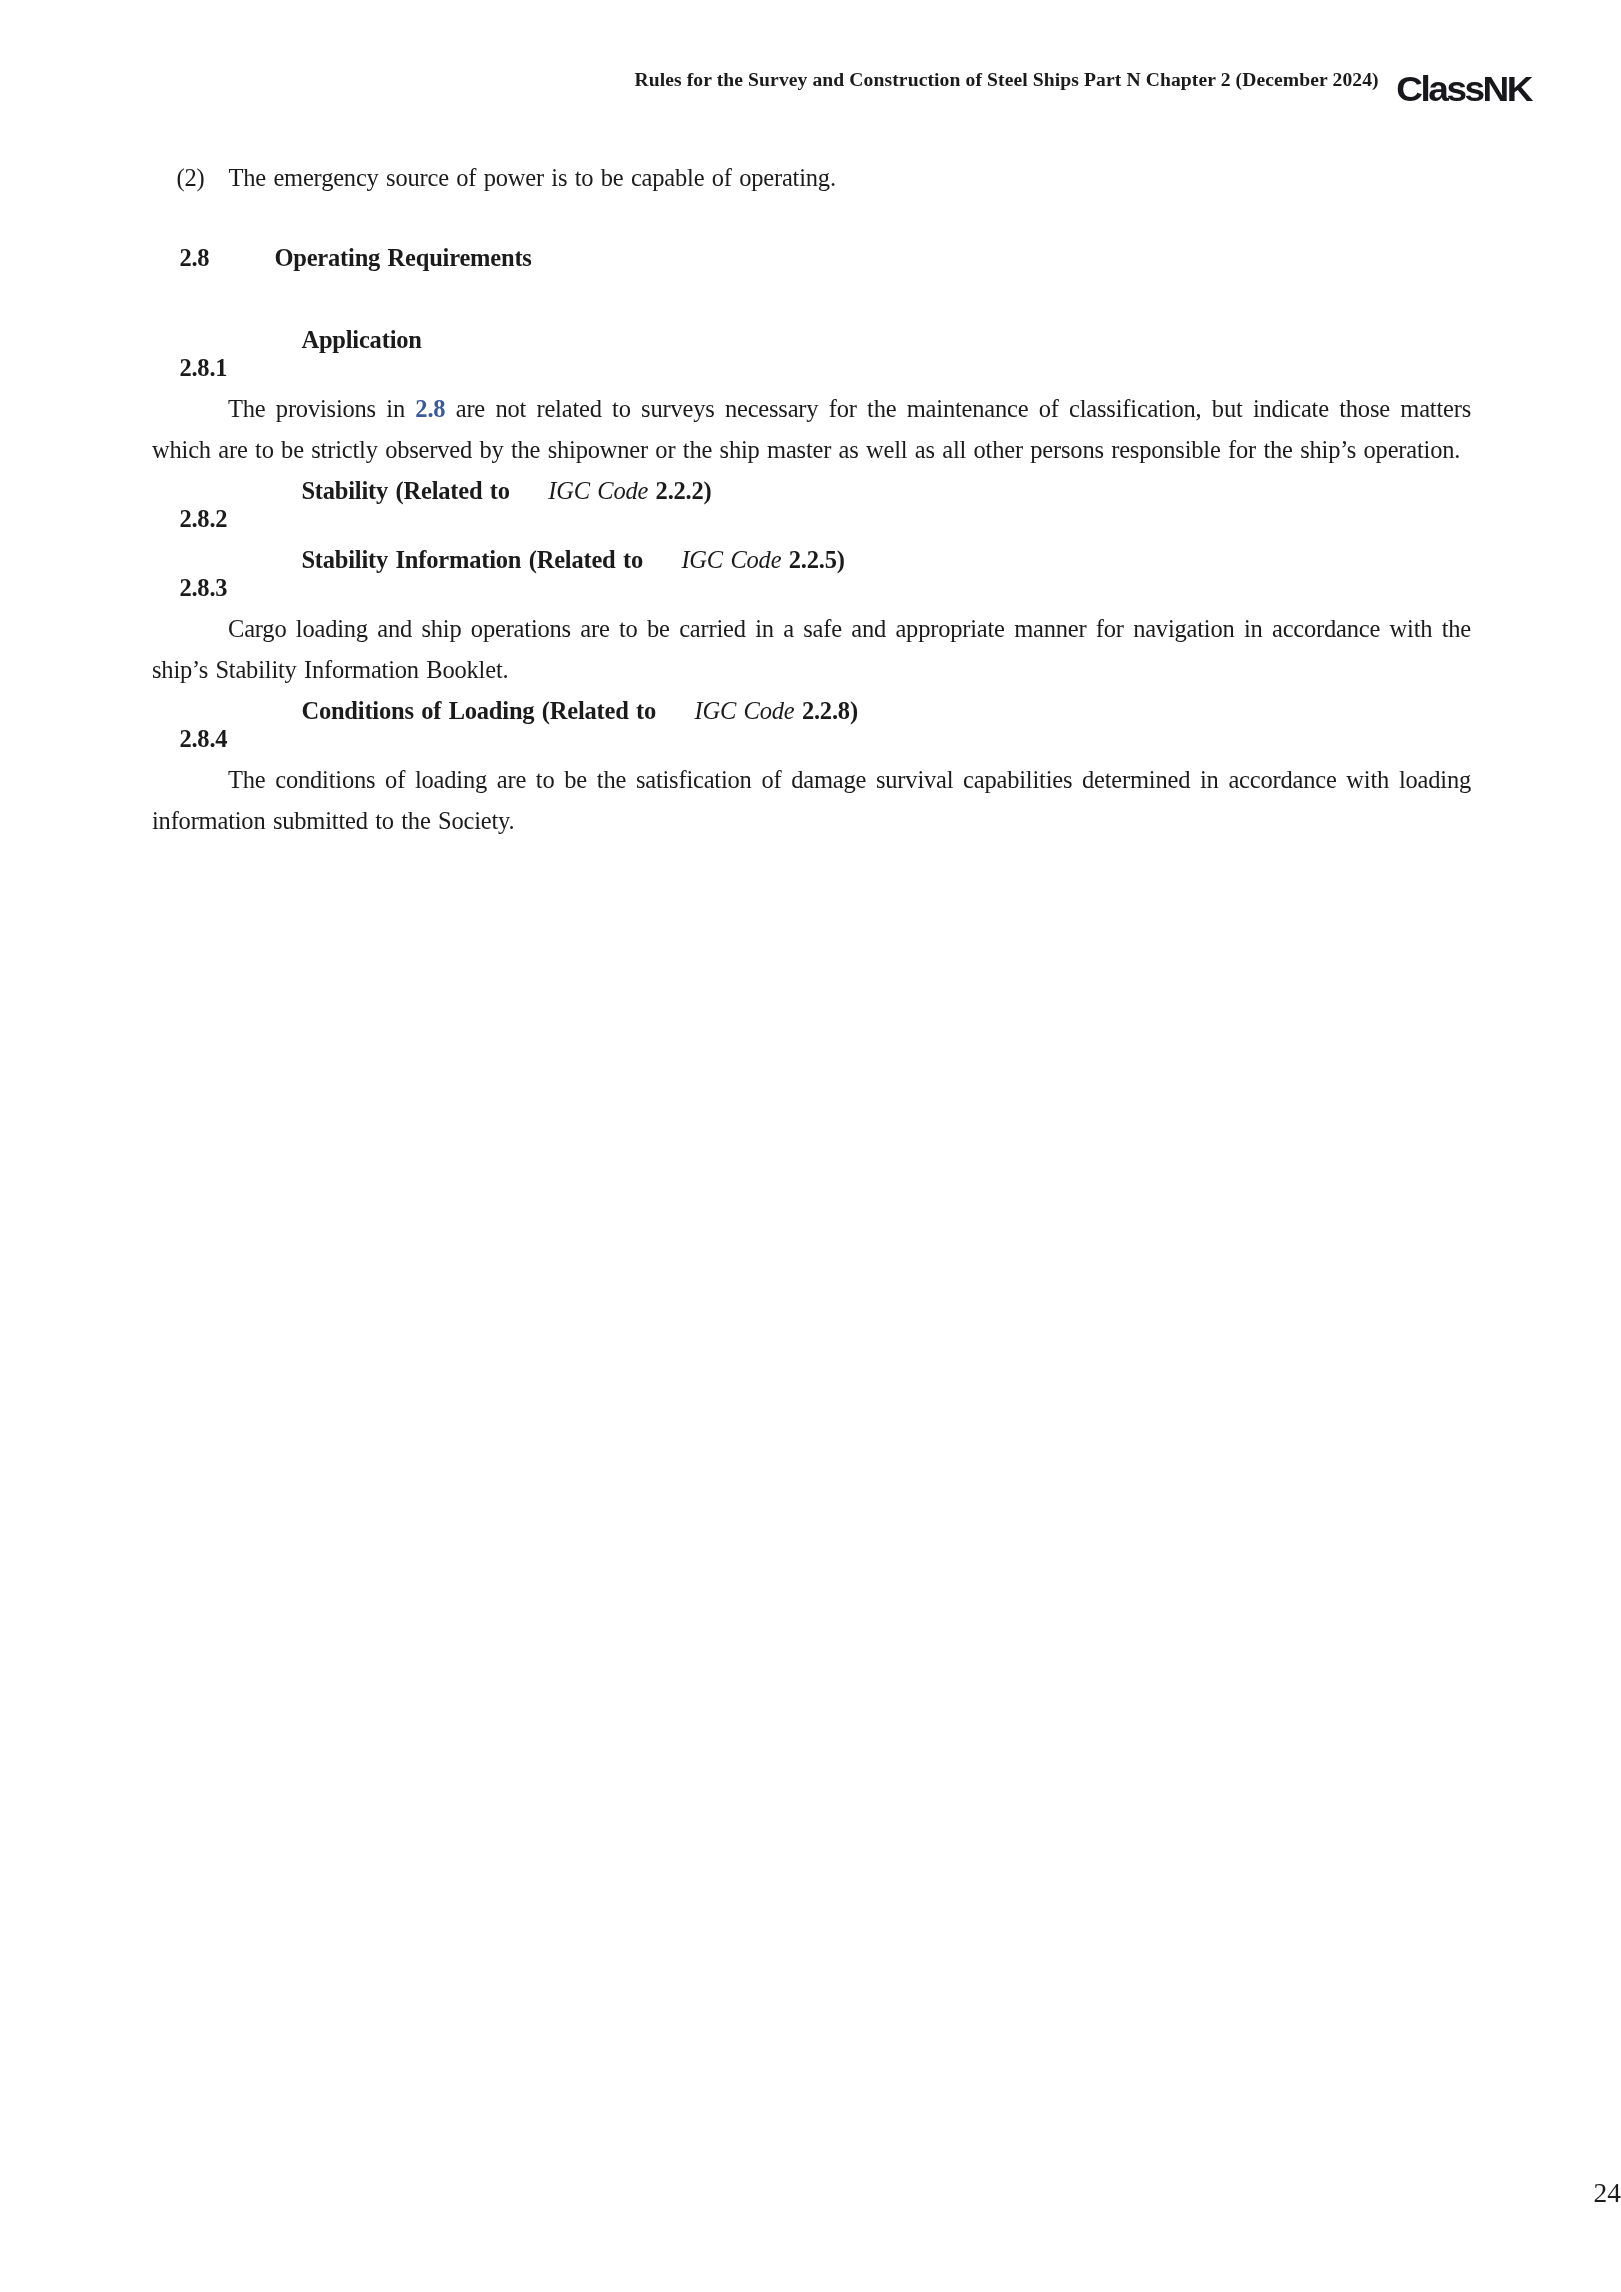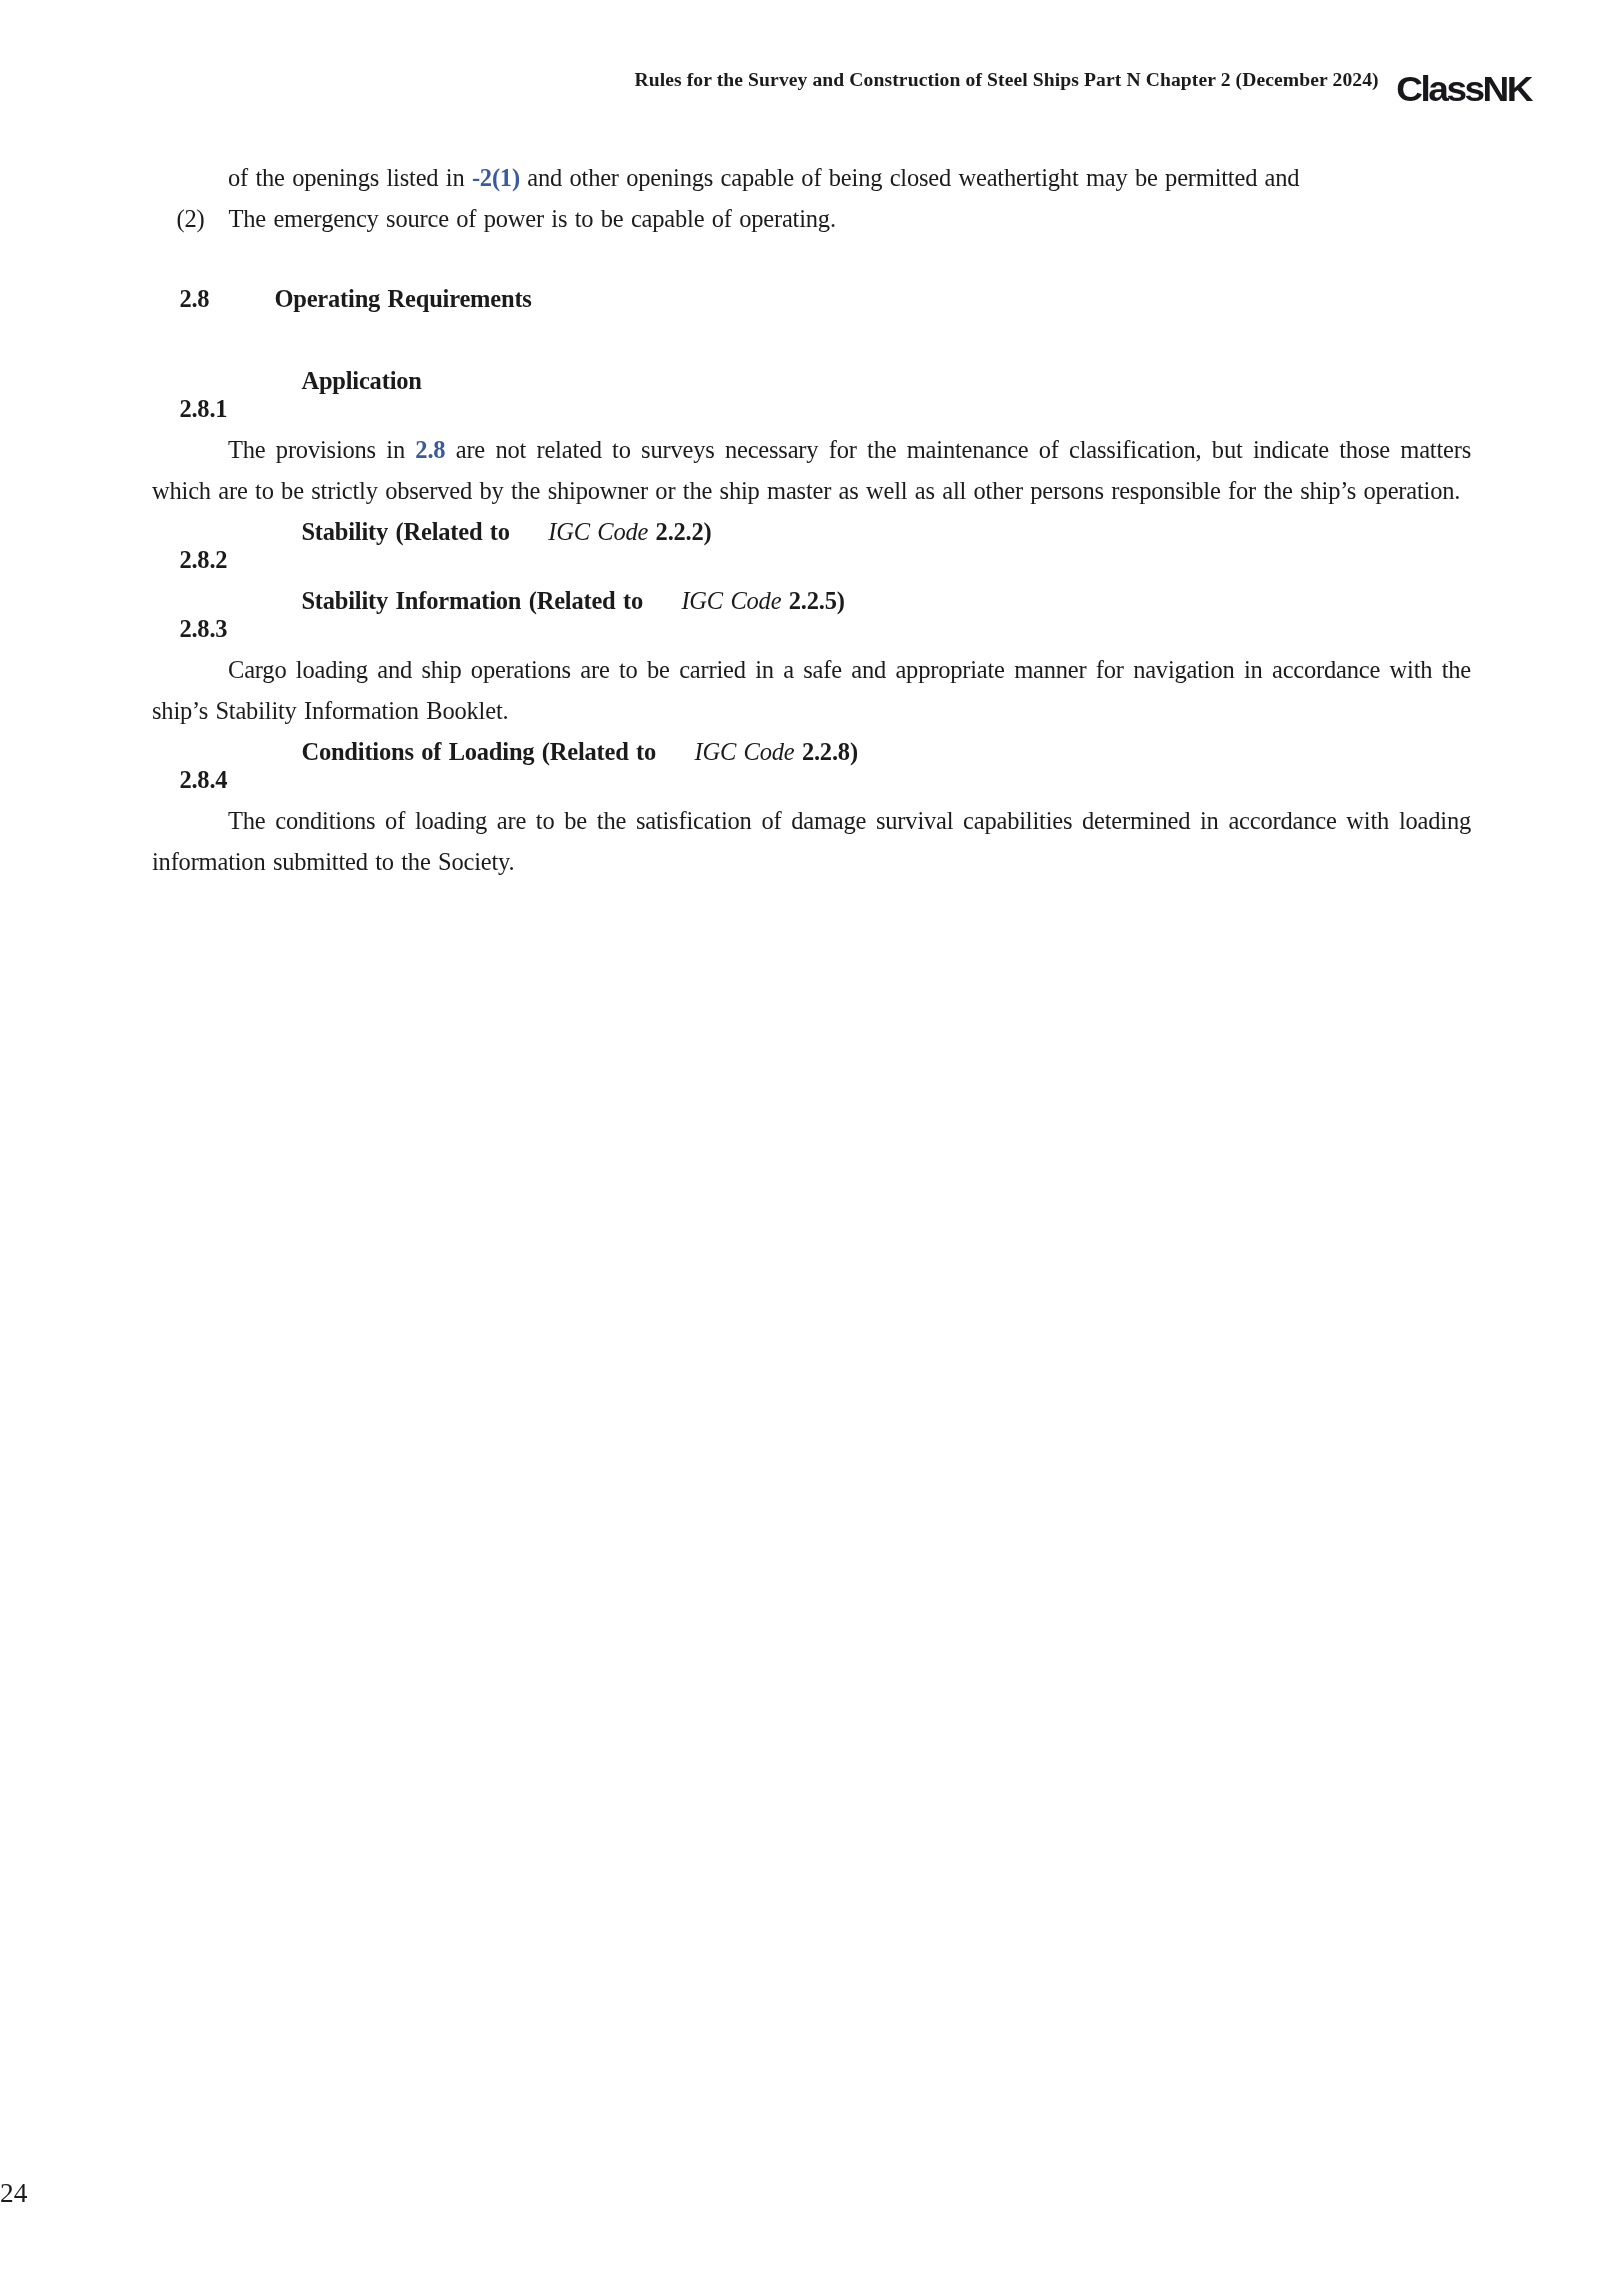--- a/index.html
+++ b/index.html
@@ -82,38 +82,37 @@
     text-decoration: none;
     cursor: pointer;
   }
 
   
   .page-number {
     position: absolute;
     top: 2178px;
     left: 0;
     width: 100%;
-    text-align: left;
+    text-align: right;
     font-size: 27.4px;
     color: #1b1b1b;
   }
 </style>
 </head>
 <body>
 
 <div class="page">
 
   <div class="header">
     <div class="header-title">Rules for the Survey and Construction of Steel Ships Part N Chapter 2 (December 2024)</div>
     <div class="logo">ClassNK</div>
   </div>
 
   <div class="content">
 
-    <div class="cont-line"><span>of the openings listed in </span><a class="ref">-2(1)</a><span> and other openings capable of being closed weathertight may be permitted and</span></div>
 
     <div class="list-item"><span class="li-marker">(2)</span><span>The emergency source of power is to be capable of operating.</span></div>
 
     <div class="sec-heading">
       <span class="h-num">2.8</span>
       <span class="h-title">Operating Requirements</span>
     </div>
 
     <div class="sub-heading first">
       <span class="h-num">2.8.1</span>

